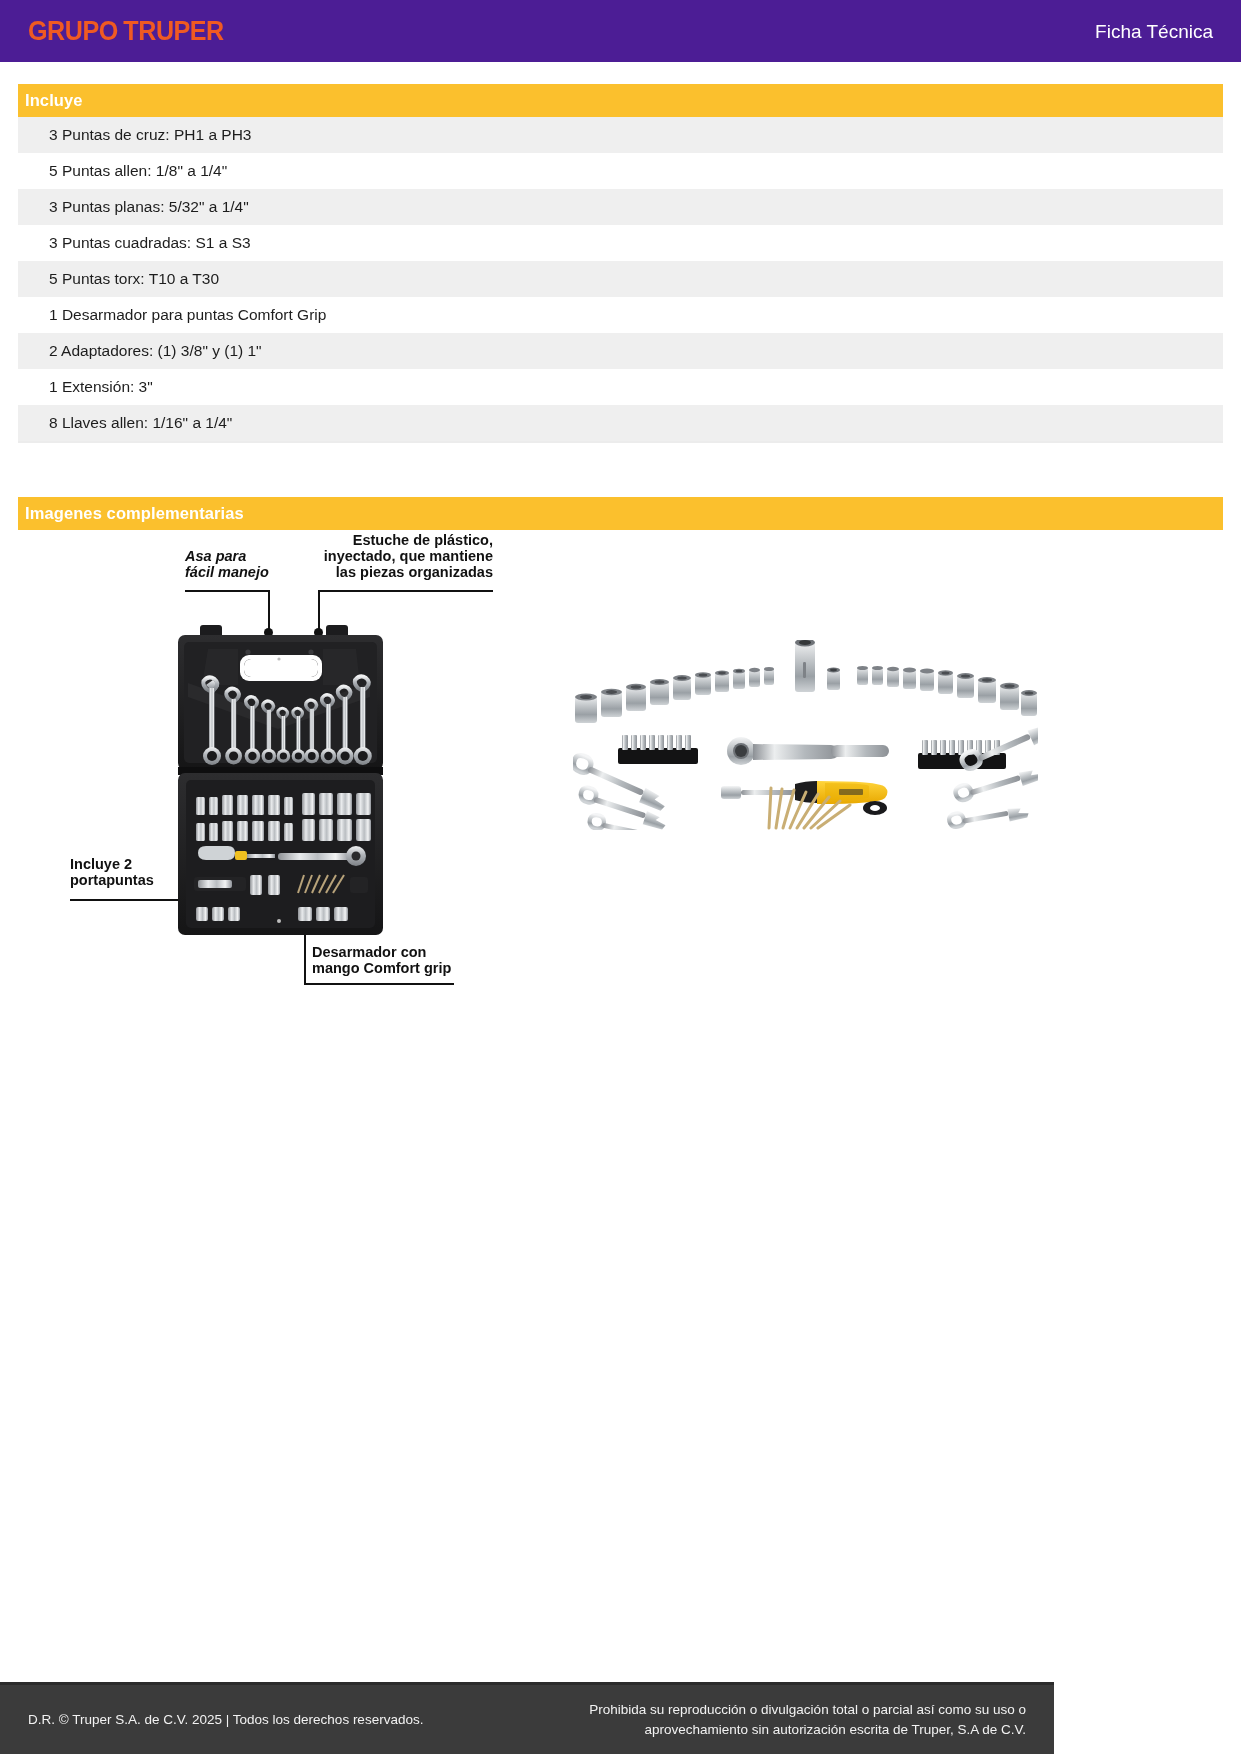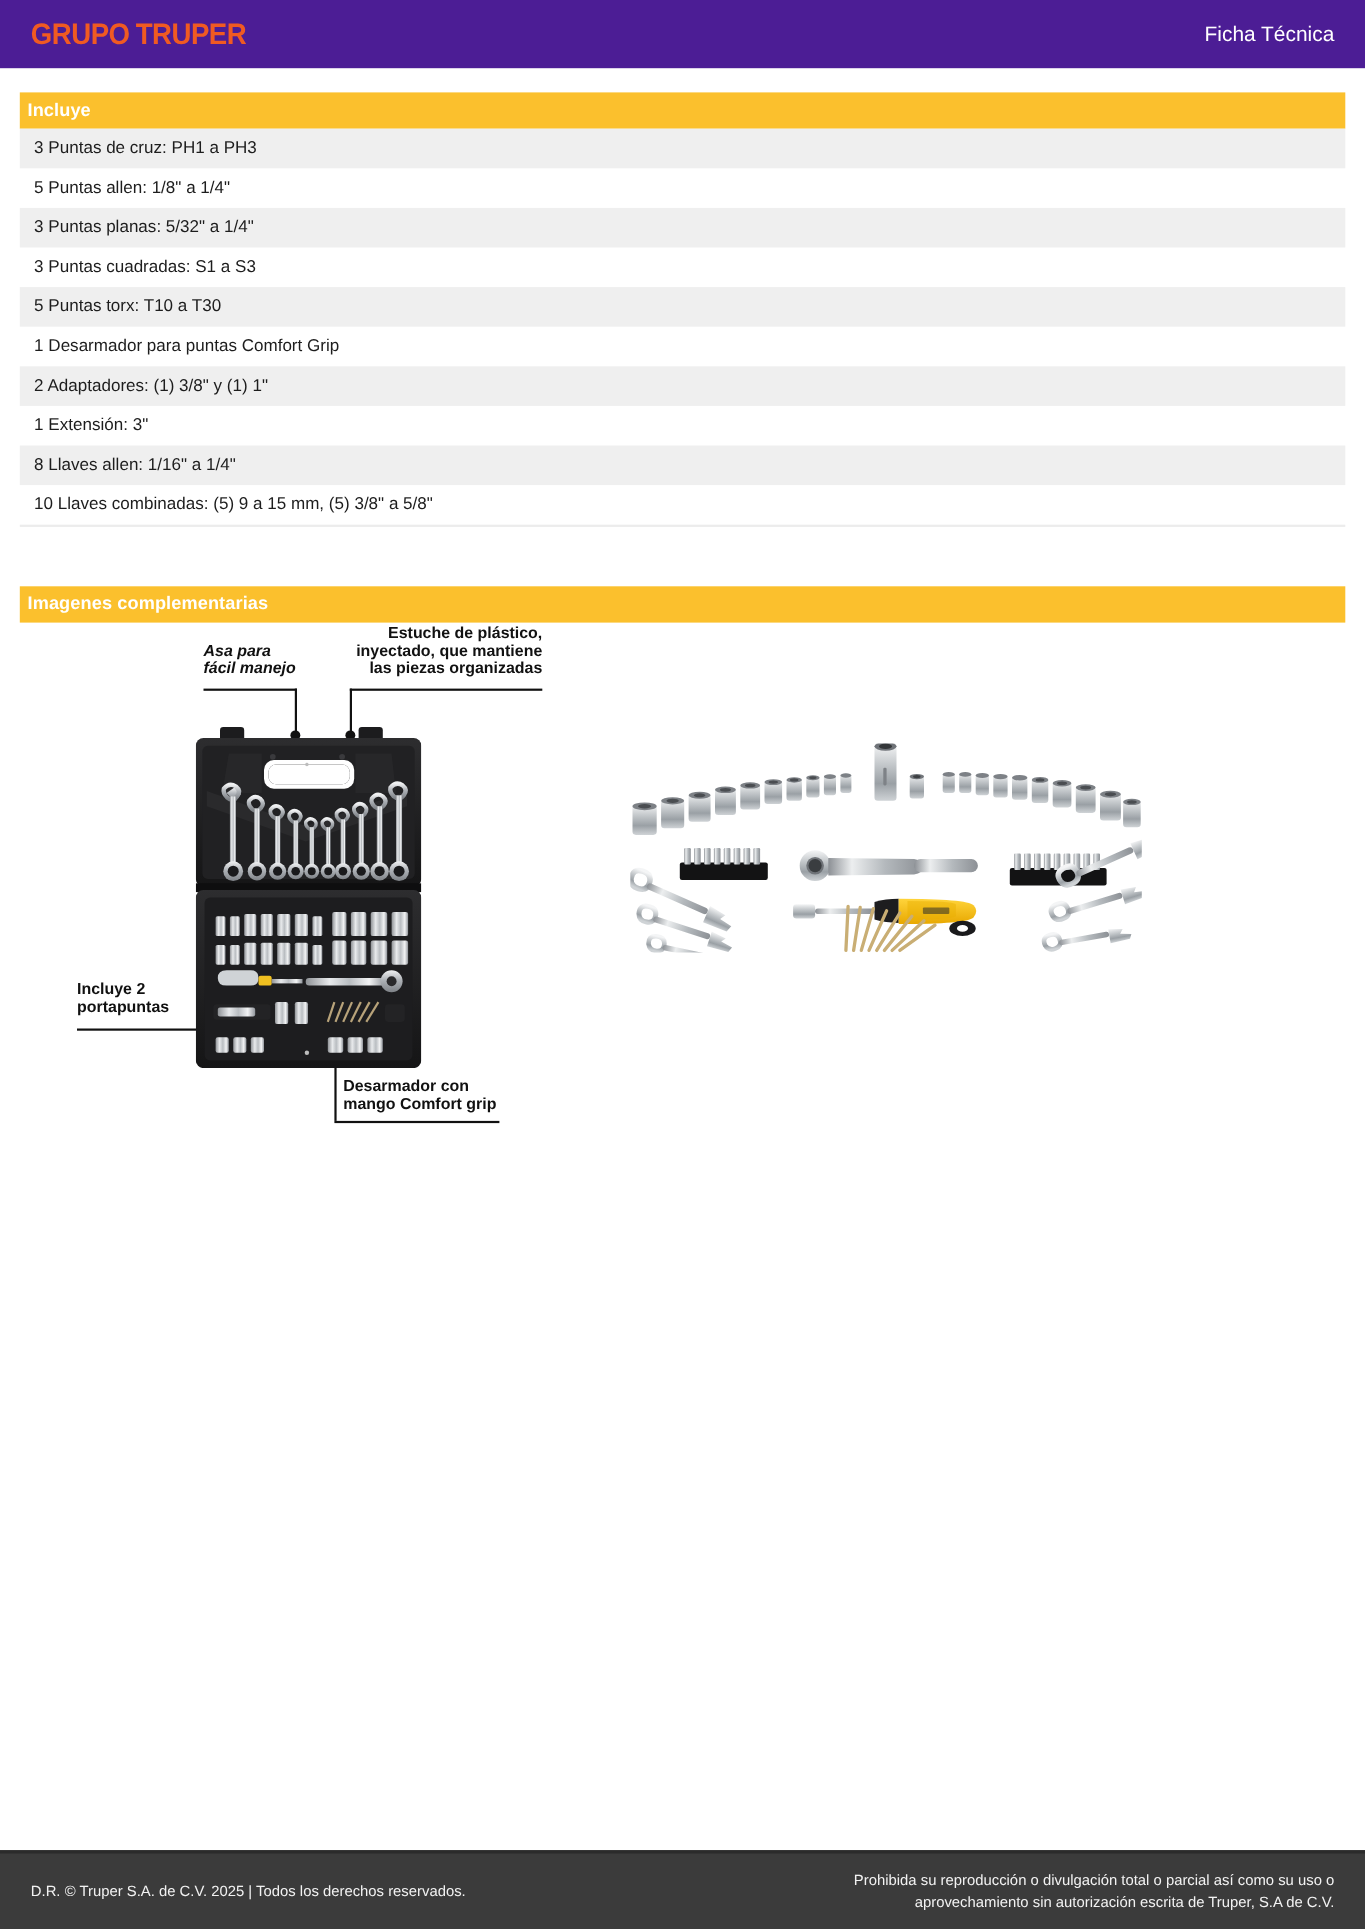--- a/index.html
+++ b/index.html
@@ -59,21 +59,21 @@
 
   
   .includes {
     margin: 0 18px;
     border-bottom: 2px solid #ececec;
   }
   .inc-row {
     height: 36px;
     display: flex;
     align-items: center;
-    padding-left: 13px;
+    padding-left: 31px;
     font-size: 15.5px;
     color: #1d1d1d;
   }
   .inc-row.alt { background: #efefef; }
 
   .gap-after-list { height: 54px; }
 
   
   .images-area {
     position: relative;
@@ -108,21 +108,21 @@
   .case-wrap { position: absolute; left: 160px; top: 95px; width: 205px; height: 310px; }
   .case-svg  { display:block; }
 
   
   .spread-wrap { position: absolute; left: 555px; top: 110px; width: 465px; height: 190px; }
 
   
   .footer {
     position: absolute;
     left: 0; bottom: 0;
-    width: 1241px;
+    width: 1054px;
     height: 72px;
     background: #3b3b3b;
     border-top: 3px solid #2b2b2b;
     display: flex;
     align-items: center;
     justify-content: space-between;
     padding: 16px 28px;
   }
   .footer-left {
     color: #f2f2f2;
@@ -172,23 +172,20 @@
       <span>1 Desarmador para puntas Comfort Grip</span>
     </div>
   <div class="inc-row alt">
       <span>2 Adaptadores: (1) 3/8" y (1) 1"</span>
     </div>
   <div class="inc-row">
       <span>1 Extensión: 3"</span>
     </div>
   <div class="inc-row alt">
       <span>8 Llaves allen: 1/16" a 1/4"</span>
-    </div>
-  <div class="inc-row">
-      <span>10 Llaves combinadas: (5) 9 a 15 mm, (5) 3/8" a 5/8"</span>
     </div>
 </div>
 
 <div class="gap-after-list"></div>
 
 <div class="section-bar">
   <span>Imagenes complementarias</span>
 </div>
 
 <div class="images-area">

